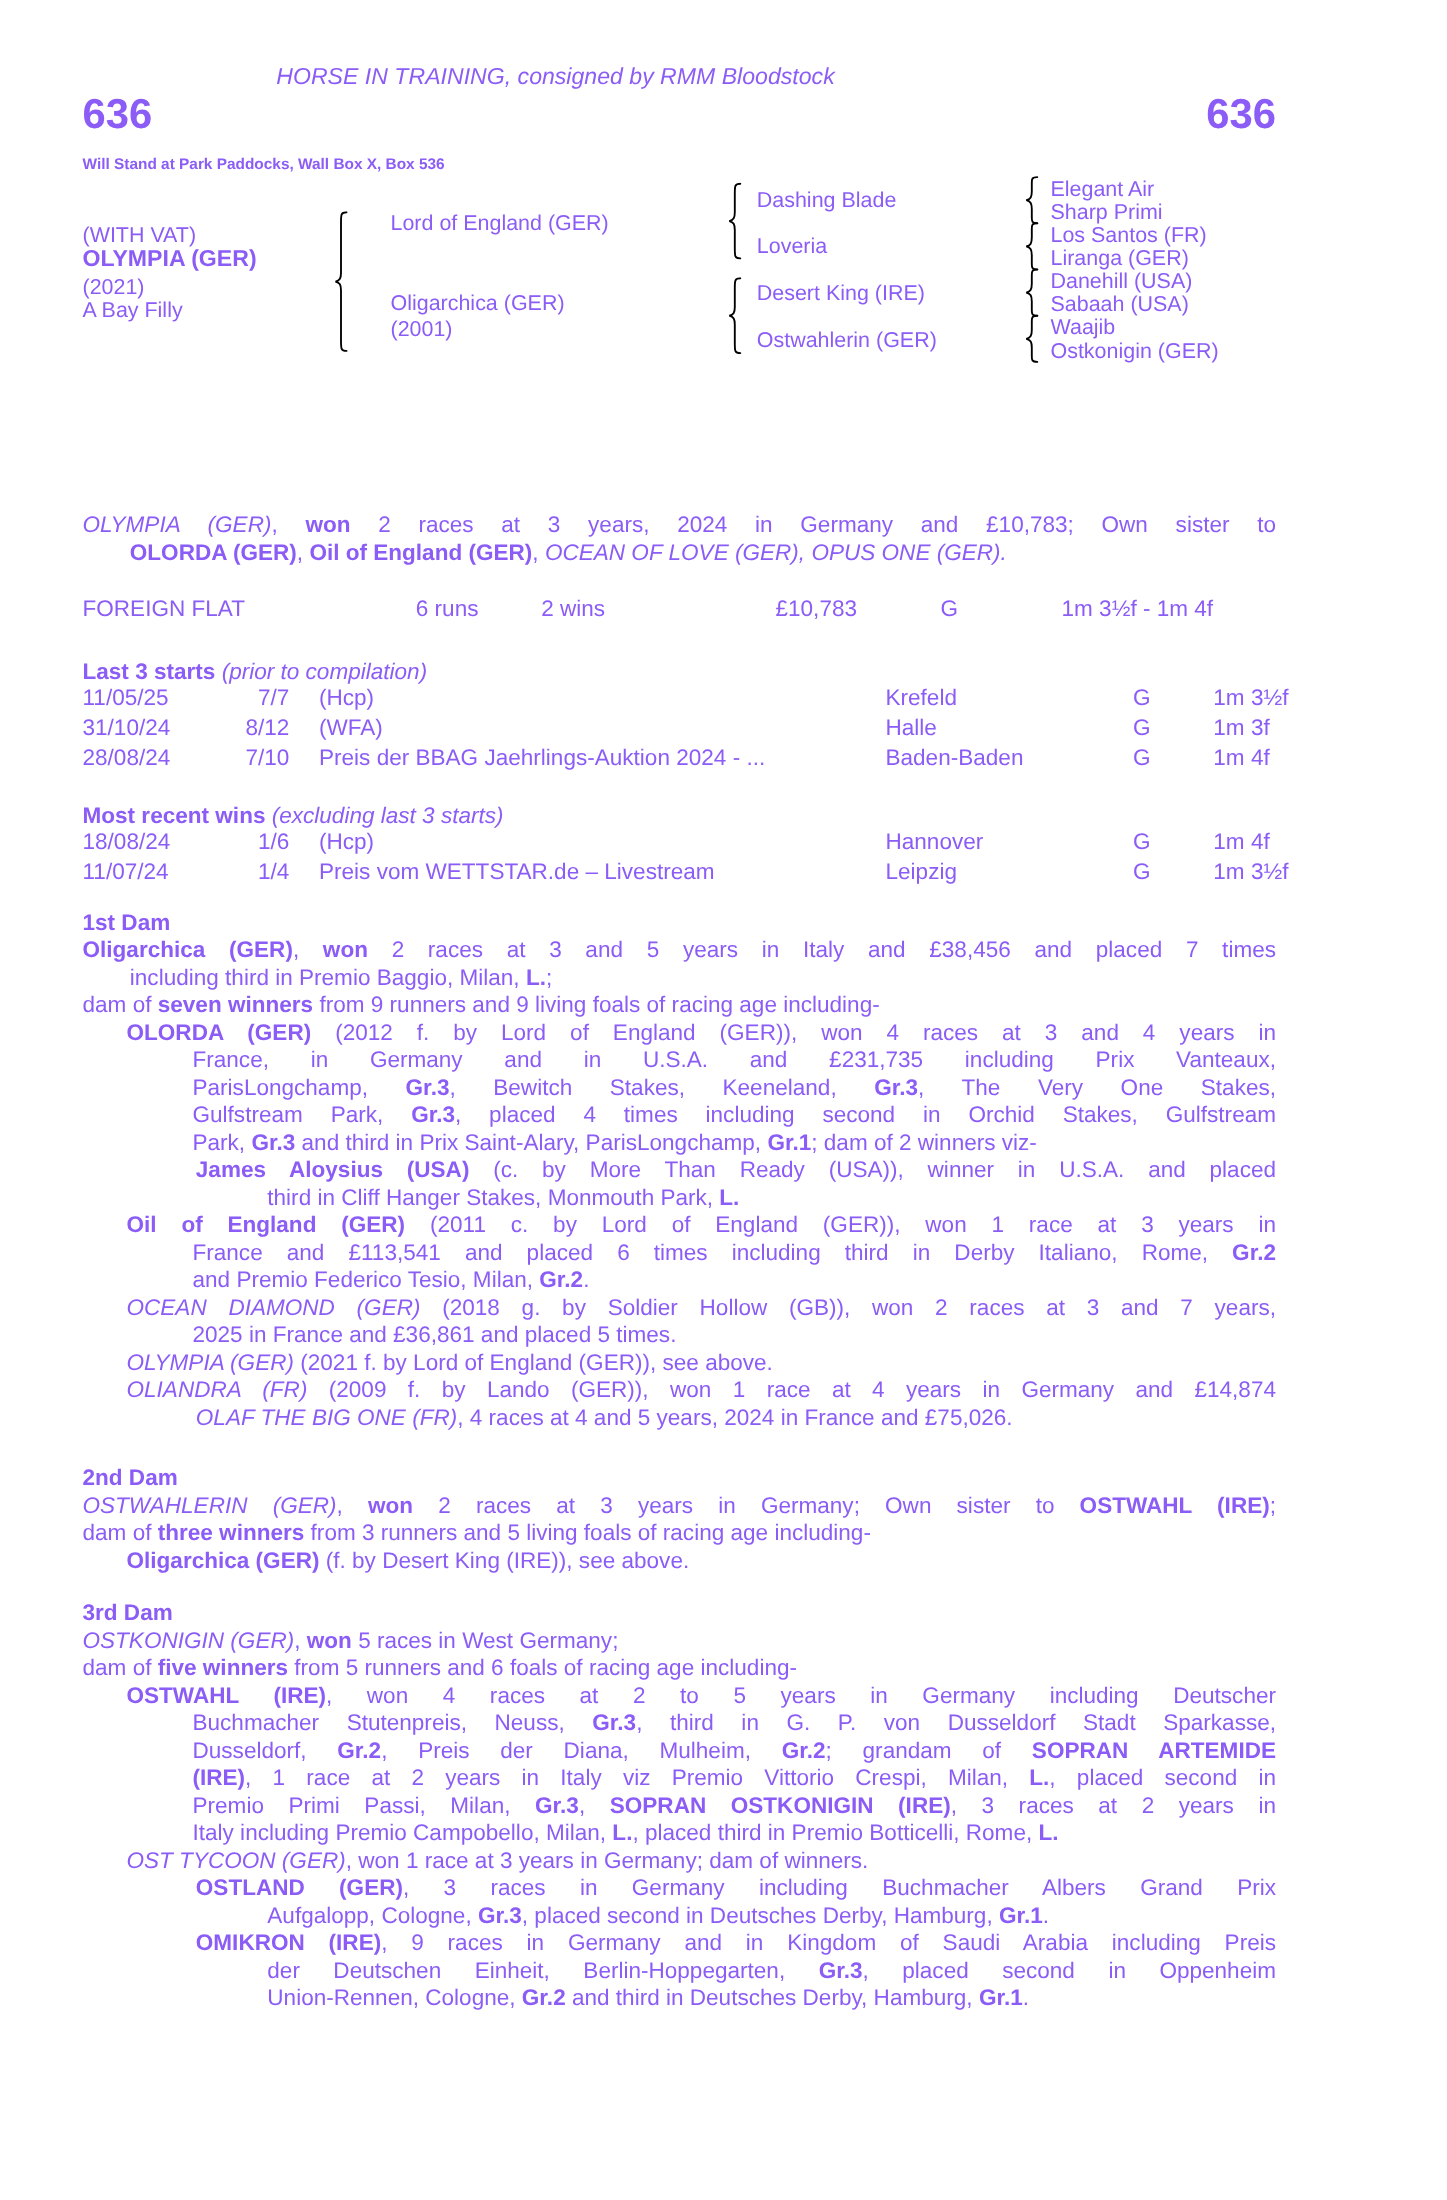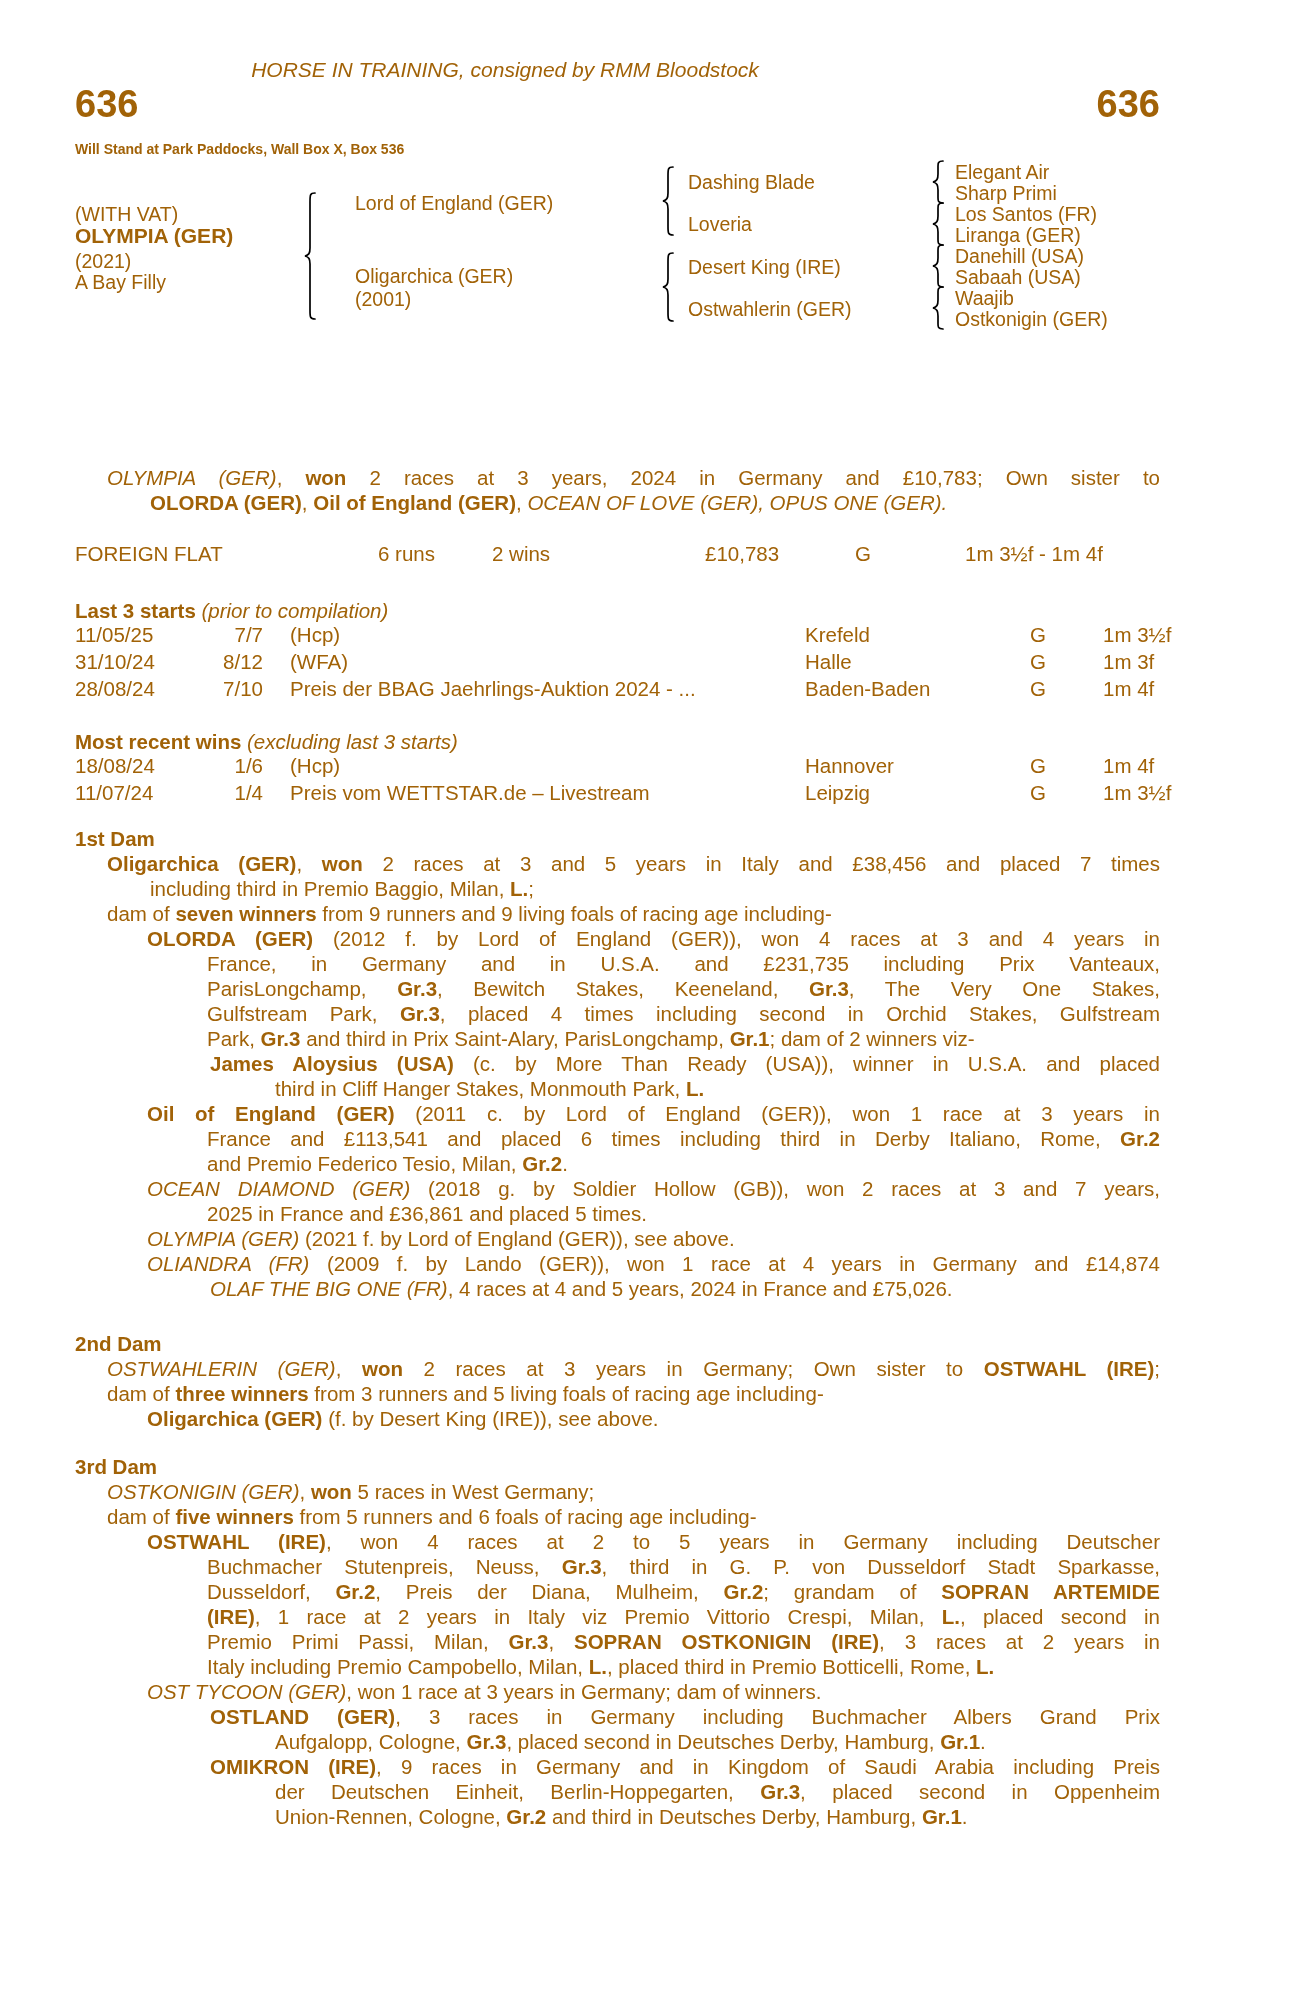--- a/index.html
+++ b/index.html
@@ -1,36 +1,36 @@
 <!DOCTYPE html>
 <html><head>
 <meta charset="utf-8">
 <style>
   html,body{margin:0;padding:0;background:#fff;}
-  .page{position:relative;width:1315px;height:2000px;background:#ffffff;color:#a16207;
+  .page{position:relative;width:1315px;height:2000px;background:#ffffff;color:#8b5cf6;
         font-family:"Liberation Sans","DejaVu Sans",sans-serif;font-size:20.5px;overflow:hidden;}
   .content{position:absolute;left:75px;top:0;width:1085px;}
   .catalog-title{margin-top:58px;width:860px;text-align:center;font-style:italic;font-size:21px;line-height:24px;}
   .lot-row{position:relative;height:44px;margin-top:2px;}
   .lot-left{position:absolute;left:0;top:0;font-weight:bold;font-size:38px;line-height:40px;}
   .lot-right{position:absolute;right:0;top:0;font-weight:bold;font-size:38px;line-height:40px;}
   .stand-heading{margin-top:10px;font-weight:bold;font-size:14px;line-height:22px;}
 
   
   .pedigree{position:relative;height:175px;font-size:19.5px;}
   .ped{position:absolute;white-space:nowrap;line-height:20px;}
   .ped.b{font-weight:bold;font-size:21px;}
   .c1{left:0;}
   .c2{left:280px;}
   .c3{left:613px;}
   .c4{left:880px;}
   .brace{position:absolute;}
 
   
-  .para .line{line-height:25px;min-height:25px;margin-left:32px;}
+  .para .line{line-height:25px;min-height:25px;}
   .para .line.j{text-align:justify;text-align-last:justify;}
   .ind0 .line{padding-left:43px;}   .ind0 .line:first-child{padding-left:0;}
   .ind1 .line{padding-left:100px;}  .ind1 .line:first-child{padding-left:40px;}
   .ind2 .line{padding-left:168px;}  .ind2 .line:first-child{padding-left:103px;}
   .b{font-weight:bold;}
   .i{font-style:italic;}
 
   
   .race-summary{position:relative;height:26px;margin-top:27px;}
   .race-summary span{position:absolute;top:0;white-space:nowrap;}

